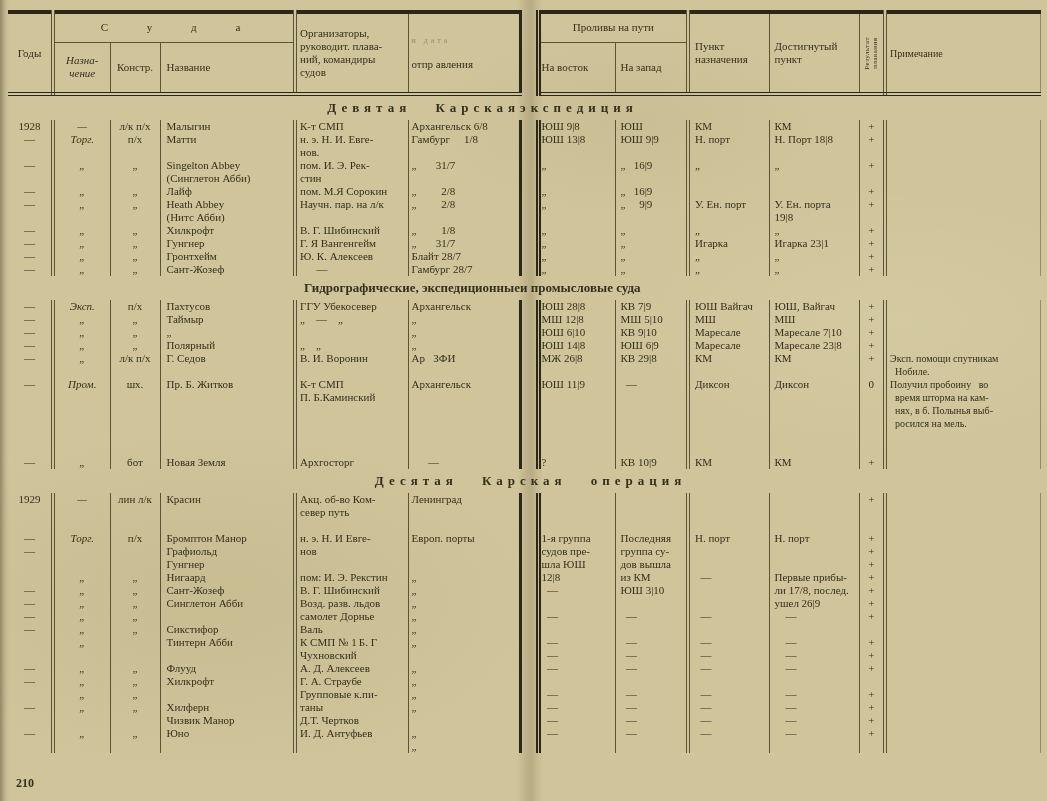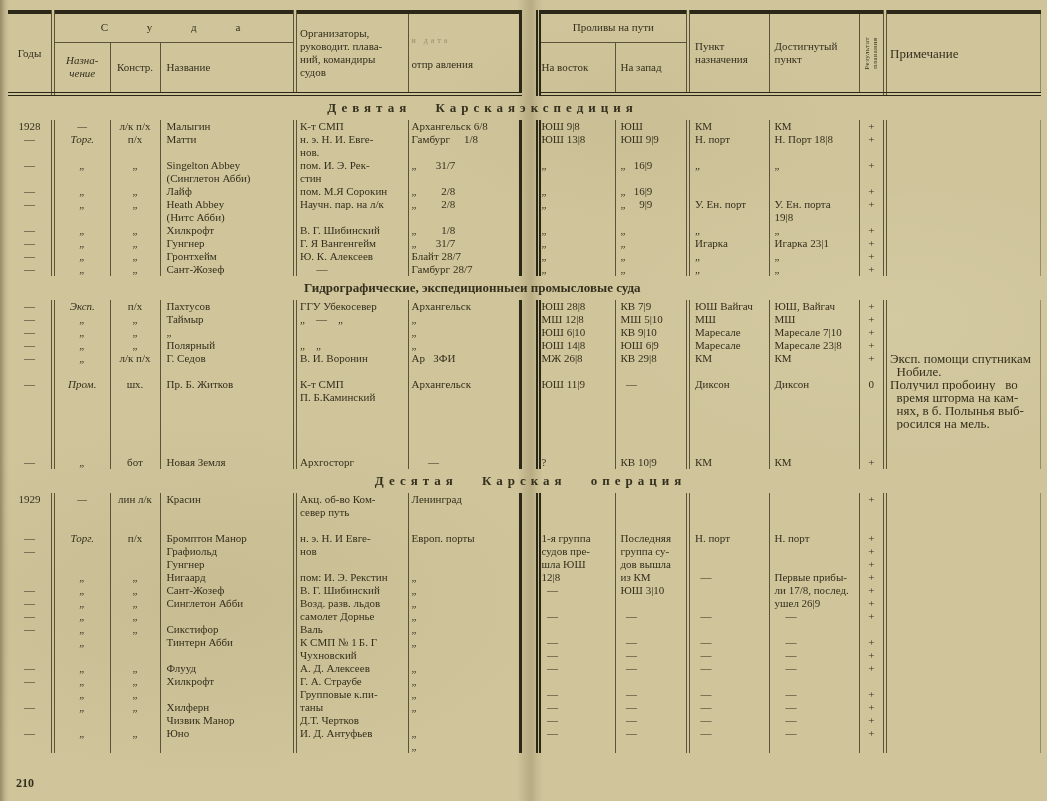--- a/index.html
+++ b/index.html
@@ -54,21 +54,21 @@
   .c2{border-right:1px solid var(--line);text-align:center;}
   .c3{border-right:4px double var(--line);text-align:left;padding-left:6px;}
   .c4{border-right:1px solid var(--line);text-align:left;}
   .c5{border-right:3px solid var(--line-dark);text-align:left;}
   .c6{}
   .c7{border-left:5px double var(--line-dark);border-right:1px solid var(--line);text-align:left;padding-left:1px;}
   .c8{border-right:4px double var(--line);text-align:left;padding-left:5px;margin-top:13px;}
   .c9{border-right:1px solid var(--line);text-align:left;padding-left:5px;}
   .c10{border-right:1px solid var(--line);text-align:left;padding-left:5px;}
   .c11{border-right:4px double var(--line);text-align:center;padding:0 1px;}
-  .c12{border-right:1px solid rgba(80,70,45,.45);text-align:left;font-size:13px;}
+  .c12{border-right:1px solid rgba(80,70,45,.45);text-align:left;font-size:10px;}
   
   thead td{
     text-align:center;vertical-align:middle;
     white-space:pre-line;
     font-size:11px;line-height:13px;
     padding:2px 3px;
   }
   .ht{border-top:4px solid var(--line-dark);margin-left:20px;}
   .hb{border-bottom:4px double var(--line-dark);}
   .gb{border-bottom:1px solid var(--line);}

